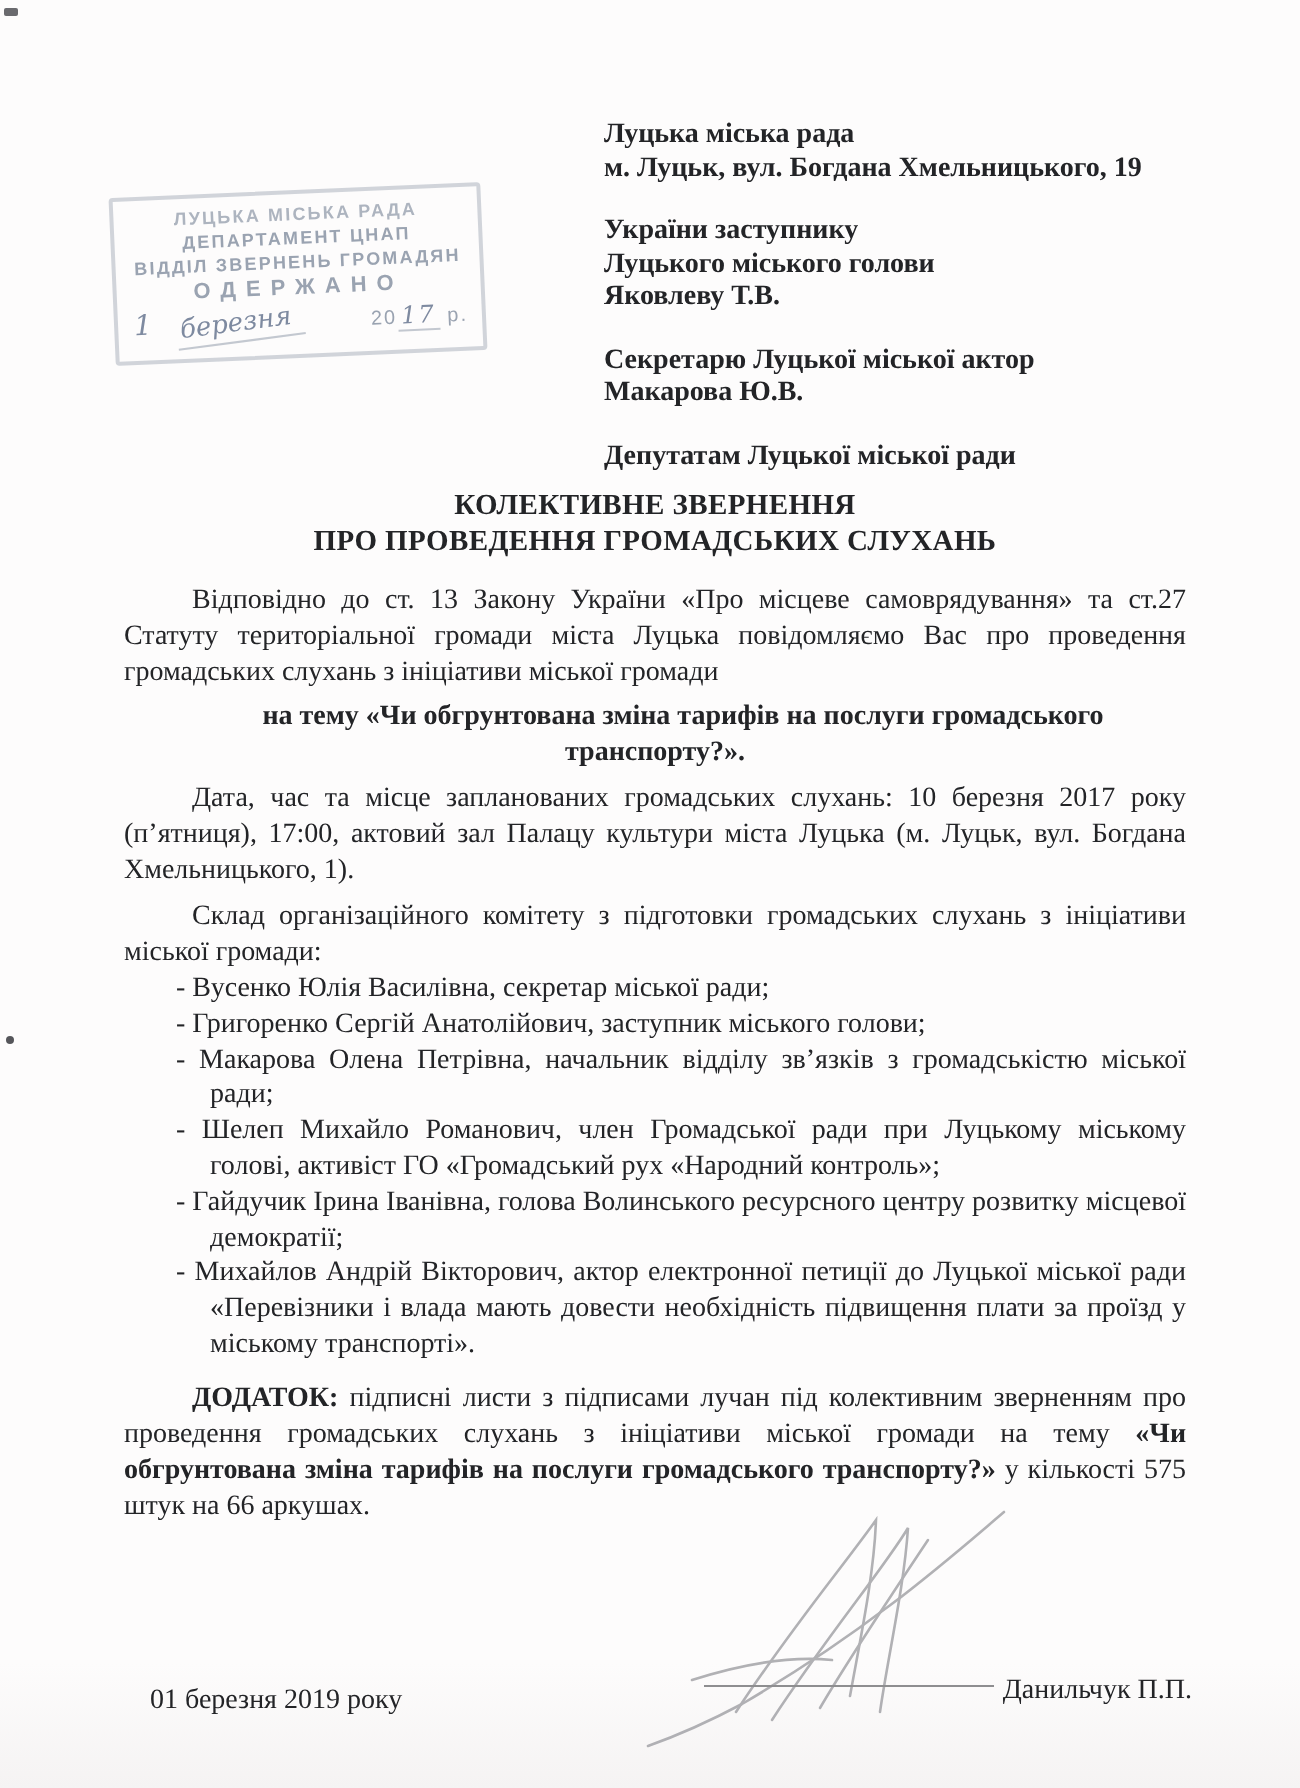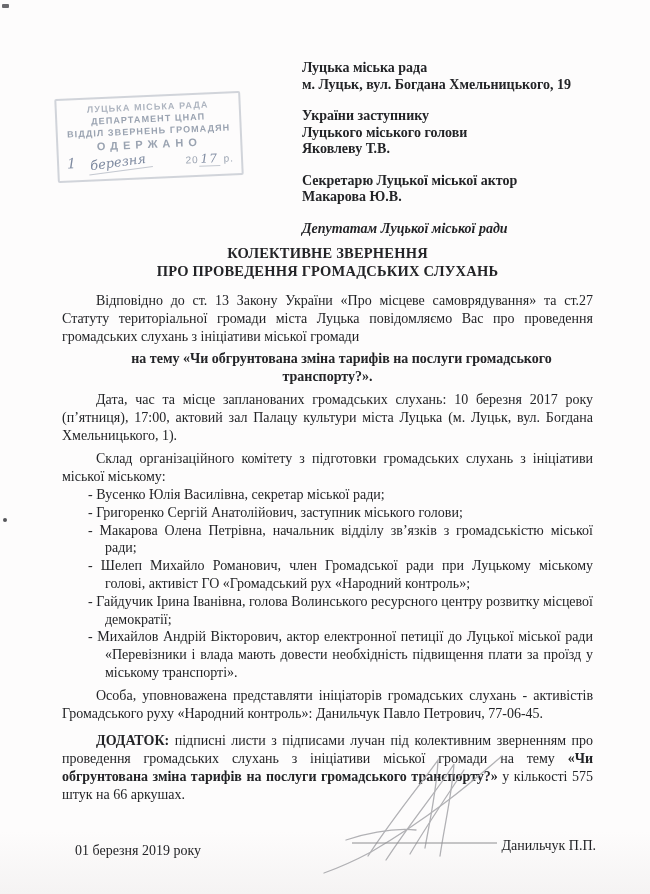--- a/index.html
+++ b/index.html
@@ -39,21 +39,21 @@
   .stamp .s3 { display:flex; align-items:baseline; margin-top:2px; font-size:10px; }
   .hw { font-family:"DejaVu Serif", serif; font-style:italic; color:#7e8aa0; }
   .hw.day { font-size:14px; margin-left:1px; }
   .hw.month { font-size:13px; margin:0 6px 0 12px; transform:rotate(-5deg); border-bottom:1px solid rgba(148,157,172,.55); padding:0 6px 1px 2px; }
   .stamp .yr { margin-left:auto; letter-spacing:1px; white-space:nowrap; }
   .hw.yy { font-size:12px; border-bottom:1px solid rgba(148,157,172,.55); padding:0 2px; }
 
   
   .recipients { margin-left:240px; font-weight:bold; font-size:14px; line-height:16.5px; }
   .r-group { margin-bottom:15px; }
-  .r-group:last-child { margin-bottom:0;font-style:italic; }
+  .r-group:last-child { margin-bottom:0; }
 
   
   .title { text-align:center; font-weight:bold; font-size:14.5px; line-height:17.5px; margin:8px 0 12px 0; letter-spacing:.2px; }
 
   
   .para { margin:5px 0 0 0; font-size:14px; line-height:18px; text-align:justify; }
   .indent { text-indent:34px; }
   .topic { text-indent:28px; font-weight:bold; text-align:center; margin-top:4px; }
   .list { margin-top:0; }
   .list .li { font-size:14px; line-height:17.8px; text-align:justify; padding-left:43px; text-indent:-17px; }
@@ -105,32 +105,31 @@
   </div>
 
   <div class="title">
     <div>КОЛЕКТИВНЕ ЗВЕРНЕННЯ</div>
     <div>ПРО ПРОВЕДЕННЯ ГРОМАДСЬКИХ СЛУХАНЬ</div>
   </div>
 
   <p class="para indent">Відповідно до ст. 13 Закону України «Про місцеве самоврядування» та ст.27 Статуту територіальної громади міста Луцька повідомляємо Вас про проведення громадських слухань з ініціативи міської громади</p>
   <p class="para topic">на тему «Чи обгрунтована зміна тарифів на послуги громадського транспорту?».</p>
   <p class="para indent">Дата, час та місце запланованих громадських слухань: 10 березня 2017 року (п’ятниця), 17:00, актовий зал Палацу культури міста Луцька (м. Луцьк, вул. Богдана Хмельницького, 1).</p>
-  <p class="para indent">Склад організаційного комітету з підготовки громадських слухань з ініціативи міської міському:</p>
+  <p class="para indent">Склад організаційного комітету з підготовки громадських слухань з ініціативи міської громади:</p>
 
   <div class="list">
     <div class="li">- Вусенко Юлія Василівна, секретар міської ради;</div>
     <div class="li">- Григоренко Сергій Анатолійович, заступник міського голови;</div>
     <div class="li">- Макарова Олена Петрівна, начальник відділу зв’язків з громадськістю міської ради;</div>
     <div class="li">- Шелеп Михайло Романович, член Громадської ради при Луцькому міському голові, активіст ГО «Громадський рух «Народний контроль»;</div>
     <div class="li">- Гайдучик Ірина Іванівна, голова Волинського ресурсного центру розвитку місцевої демократії;</div>
     <div class="li">- Михайлов Андрій Вікторович, актор електронної петиції до Луцької міської ради «Перевізники і влада мають довести необхідність підвищення плати за проїзд у міському транспорті».</div>
   </div>
 
-  <p class="para indent">Особа, уповноважена представляти ініціаторів громадських слухань - активістів Громадського руху «Народний контроль»: Данильчук Павло Петрович, 77-06-45.</p>
 
   <p class="para indent dodatok">
     <b>ДОДАТОК:</b>
     <span>підписні листи з підписами лучан під колективним зверненням про проведення громадських слухань з ініціативи міської громади на тему</span>
     <b>«Чи обгрунтована зміна тарифів на послуги громадського транспорту?»</b>
     <span>у кількості 575 штук на 66 аркушах.</span>
   </p>
 
   <div class="doc-date">01 березня 2019 року</div>
 

